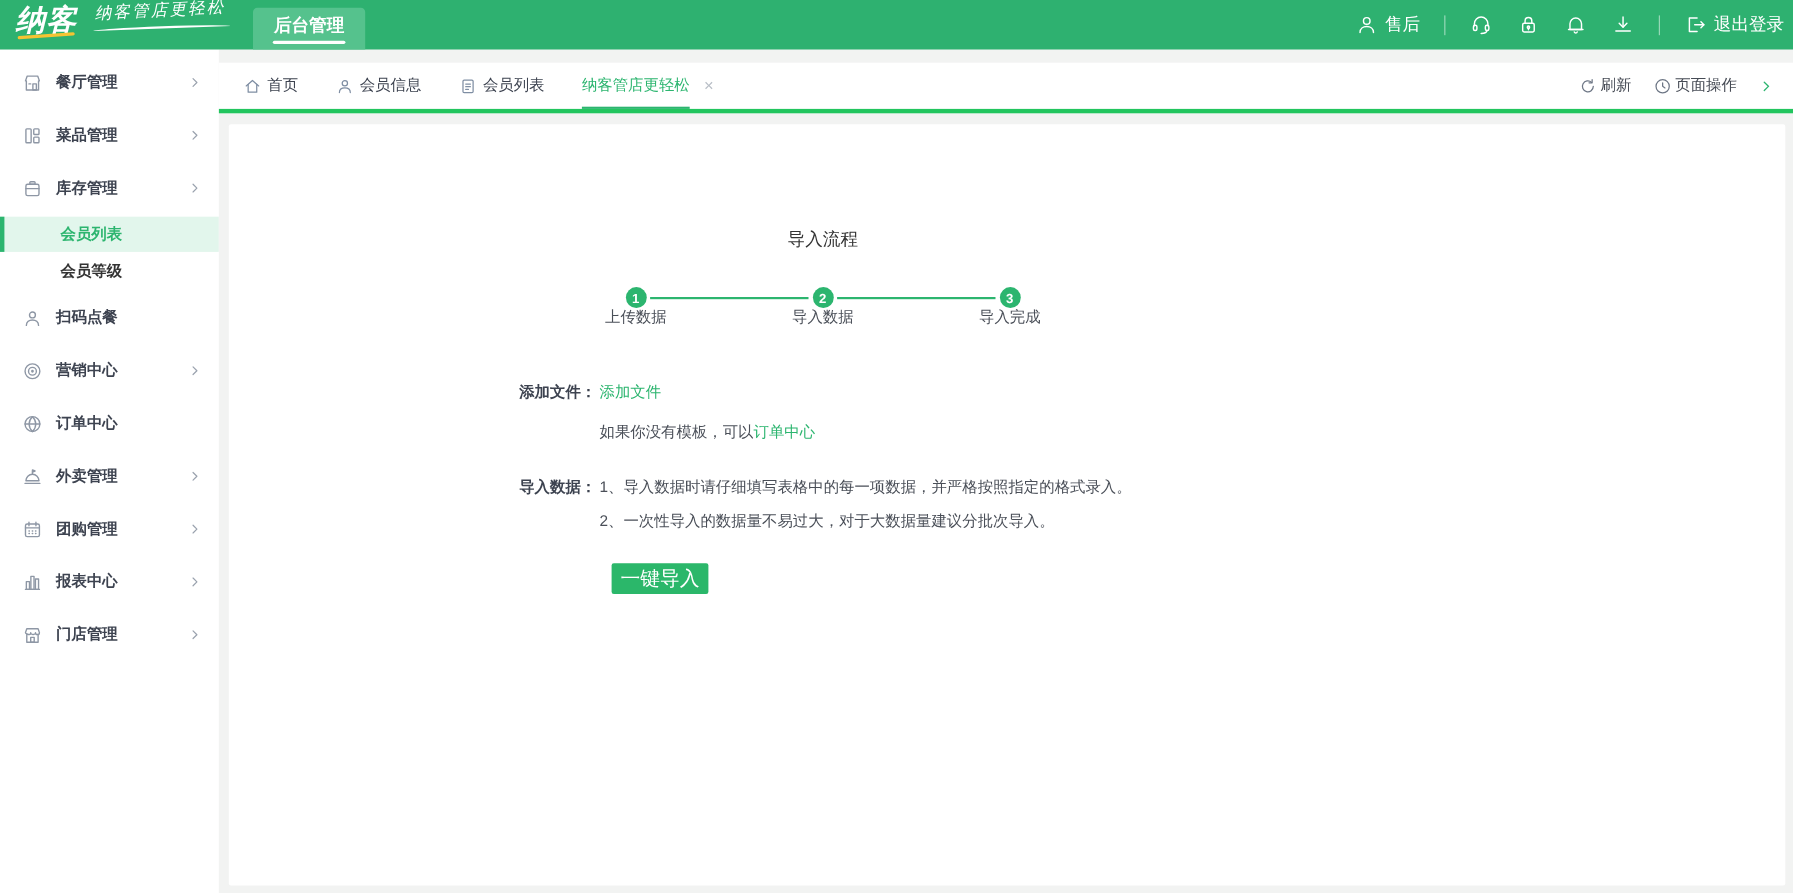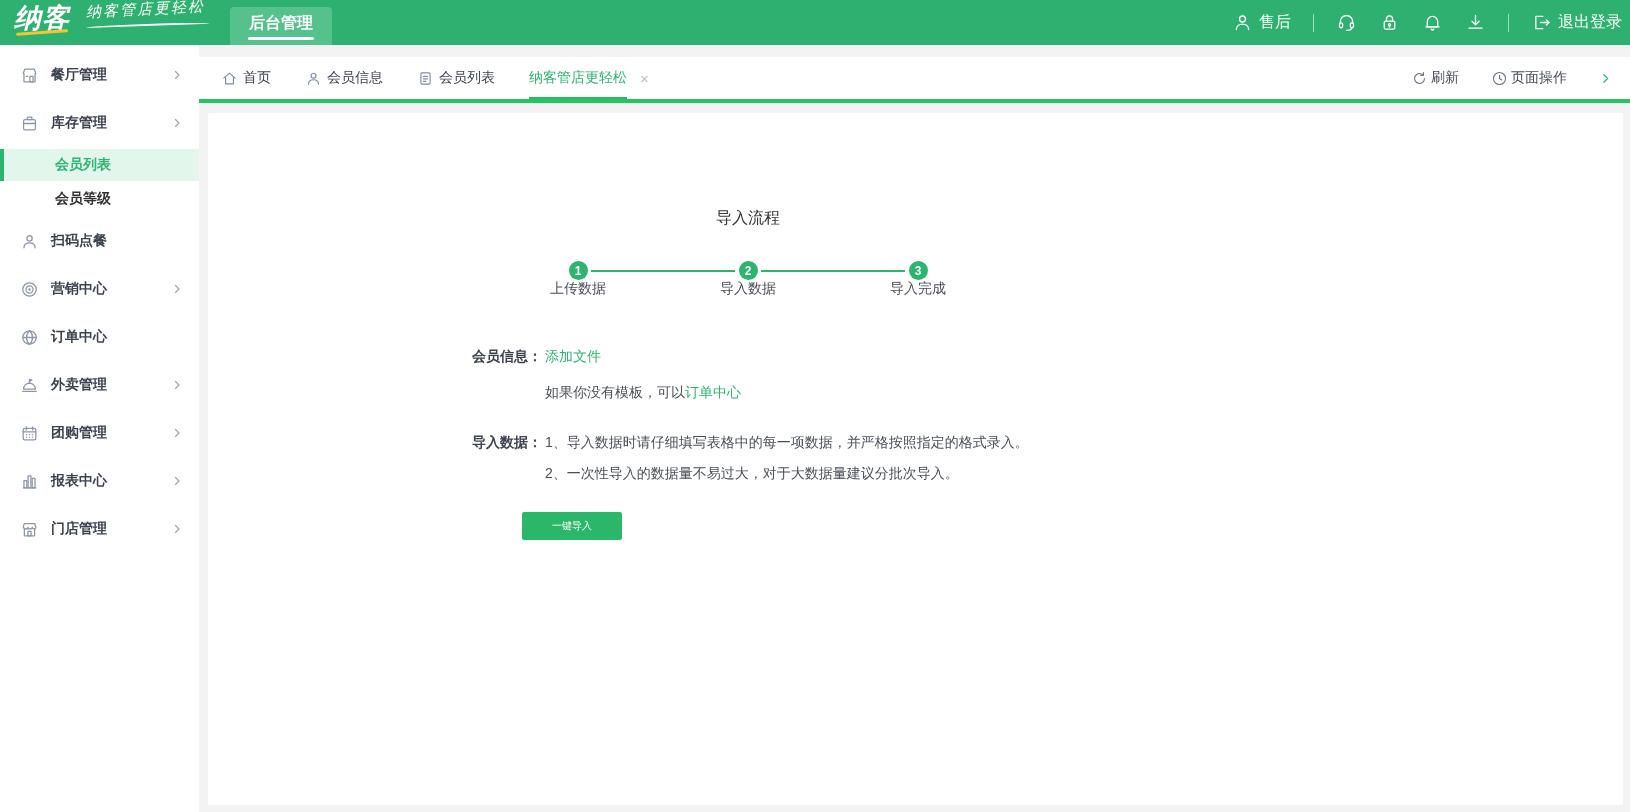--- a/index.html
+++ b/index.html
@@ -41,21 +41,21 @@
   .sub-item:not(.active) { font-weight:bold; }
 
   
   .tabbar { height:46px; background:#fff; display:flex; align-items:center; padding:0 18px 0 22px; border-bottom:4px solid #22c55e;margin-top:12px; }
   .tab { display:flex; align-items:center; gap:5px; height:100%; margin-right:34px; cursor:pointer; position:relative; color:#3d4350; }
   .tab-icon { width:17px; height:17px; display:inline-flex; }
   .tab-icon svg { width:100%; height:100%; stroke:#7f8ea3; fill:none; stroke-width:1.6; stroke-linecap:round; stroke-linejoin:round; }
   .tab.active { color:#2cb56f; }
   .tab.active::after { content:""; position:absolute; left:0; right:22px; bottom:0; height:2px; background:#2cb56f; }
   .tab-close { color:#b8bec6; font-size:15px; margin-left:8px; cursor:pointer; }
-  .tabbar-right { margin-left:auto; display:flex; align-items:center; gap:32px; color:#464b55; }
+  .tabbar-right { margin-left:auto; display:flex; align-items:center; gap:20px; color:#464b55; }
   .tb-action { display:flex; align-items:center; gap:3px; cursor:pointer; }
   .tb-action .tab-icon svg { stroke:#6d7685; }
   .tb-chevron { width:13px; height:13px; display:inline-flex; cursor:pointer; }
   .tb-chevron svg { width:100%; height:100%; stroke:#2cb56f; fill:none; stroke-width:2.2; stroke-linecap:round; }
 
   
   .content-wrap { flex:1; padding:10px 7px 7px 9px; }
   .card { background:#fff; width:100%; height:100%; border-radius:2px; padding-top:95px; }
   .flow-title { width:510px; margin-left:285px; text-align:center; font-size:16px; color:#333; }
   .steps { width:510px; margin-left:285px; margin-top:32px; position:relative; display:grid; grid-template-columns:170px 170px 170px; }
@@ -66,21 +66,21 @@
   .line-1 { left:98px; width:144px; }
   .line-2 { left:268px; width:144px; }
 
   .form { margin-left:264px; margin-top:48px; }
   .form-row { display:flex; margin-bottom:12px; line-height:20px; }
   .form-label { width:73px; font-weight:bold; color:#3d4350; flex-shrink:0; }
   .form-content { color:#4a4f58; }
   .green-link { color:#2cb56f; cursor:pointer; }
   .hint-row { margin-left:73px; margin-bottom:30px; margin-top:18px; color:#4a4f58; }
   .import-lines div { margin-bottom:11px; }
-  .btn-import { margin-left:50px; margin-top:18px; width:100px; height:28px; background:#2bb76a; color:#fff; border:none; border-radius:2px; font-size:10px; font-family:inherit; cursor:pointer; display:block; }
+  .btn-import { margin-left:84px; margin-top:18px; width:88px; height:28px; background:#2bb76a; color:#fff; border:none; border-radius:2px; font-size:18px; font-family:inherit; cursor:pointer; display:block; }
 </style>
 </head>
 <body>
 
 <div class="header">
   <div class="logo-area">
     <span class="logo">纳客</span>
     <span class="slogan">纳客管店更轻松</span>
   </div>
   <div class="header-tab">
@@ -156,20 +156,35 @@
           </svg>
       </span>
       <span class="side-label">餐厅管理</span>
       <span class="side-chevron">
           <svg viewBox="0 0 24 24">
             <path d="M9 5l7 7-7 7"></path>
           </svg>
         </span>
     </div>
 
+    <div class="side-item">
+      <span class="side-icon">
+        <svg viewBox="0 0 24 24">
+            <rect x="4.5" y="4" width="6" height="16" rx="1"></rect>
+            <rect x="13.5" y="4" width="6" height="6.5" rx="1"></rect>
+            <rect x="13.5" y="13.5" width="6" height="6.5" rx="1"></rect>
+          </svg>
+      </span>
+      <span class="side-label">菜品管理</span>
+      <span class="side-chevron">
+          <svg viewBox="0 0 24 24">
+            <path d="M9 5l7 7-7 7"></path>
+          </svg>
+        </span>
+    </div>
 
     <div class="side-item">
       <span class="side-icon">
         <svg viewBox="0 0 24 24">
             <rect x="4.5" y="7" width="15" height="13" rx="2"></rect>
             <rect x="9" y="4" width="6" height="3" rx="1"></rect>
             <path d="M4.5 12h15"></path>
           </svg>
       </span>
       <span class="side-label">库存管理</span>
@@ -373,21 +388,21 @@
             <div class="step-label">导入数据</div>
           </div>
           <div class="step">
             <div class="step-circle">3</div>
             <div class="step-label">导入完成</div>
           </div>
         </div>
 
         <div class="form">
           <div class="form-row">
-            <span class="form-label">会员信息：</span>
+            <span class="form-label">添加文件：</span>
             <span class="form-content green-link">添加文件</span>
           </div>
           <div class="hint-row">
             <span>如果你没有模板，可以</span><span class="green-link">订单中心</span>
           </div>
           <div class="form-row">
             <span class="form-label">导入数据：</span>
             <span class="form-content import-lines">
               <div>1、导入数据时请仔细填写表格中的每一项数据，并严格按照指定的格式录入。</div>
               <div>2、一次性导入的数据量不易过大，对于大数据量建议分批次导入。</div>

